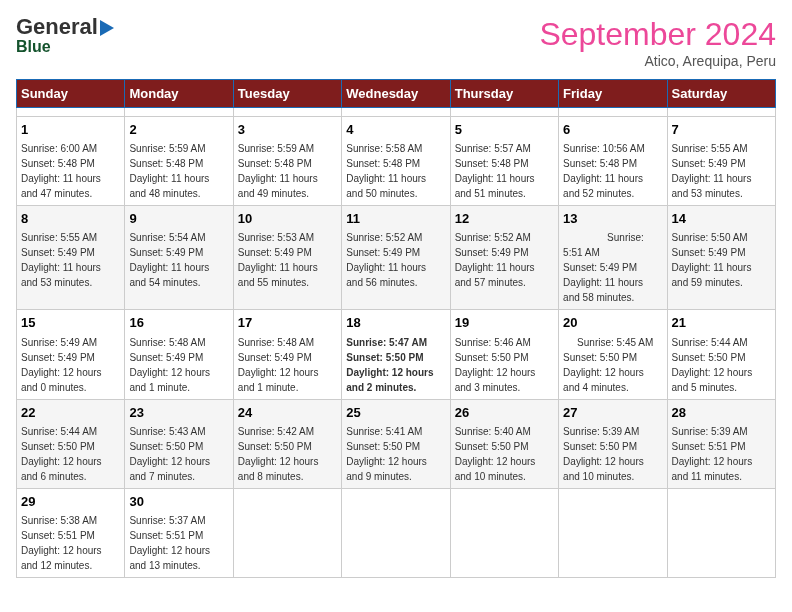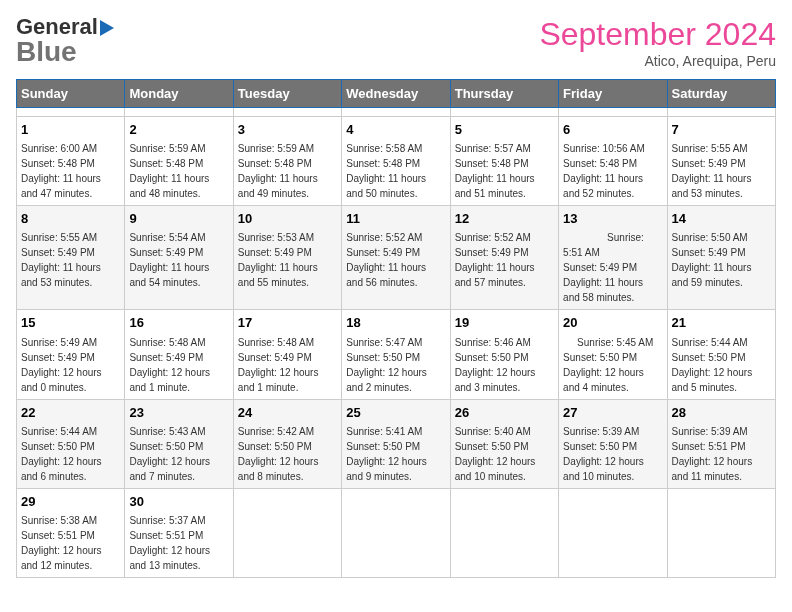--- a/index.html
+++ b/index.html
@@ -42,21 +42,21 @@
     .subtitle {
       font-size: 14px;
       color: #555;
     }
     table {
       width: 100%;
       border-collapse: collapse;
       font-size: 10.5px;
     }
     thead th {
-      background: #737373;
+      background: #7f1d1d;
       color: #fff;
       padding: 6px 4px;
       text-align: left;
       font-size: 13px;
       font-weight: bold;
       border: 1px solid #1a6ab5;
     }
     tbody td {
       border: 1px solid #ccc;
       vertical-align: top;
@@ -91,21 +91,21 @@
 <div class="header">
   <div class="logo">
     <div class="logo-row">
       <div>
         <div style="display:flex;align-items:flex-start;">
           <span class="logo-text">General</span>
           <svg width="20" height="20" viewBox="0 0 20 20" style="margin-left:2px;margin-top:2px;">
             <polygon points="0,2 14,10 0,18" fill="#1a6ab5"></polygon>
           </svg>
         </div>
-        <span class="logo-text" style="color:#737373;font-size:28px;">Blue</span>
+        <span class="logo-text" style="color:#14532d;font-size:16px;">Blue</span>
       </div>
     </div>
   </div>
   <div class="title-area">
     <div class="month-title">September 2024</div>
     <div class="subtitle">Atico, Arequipa, Peru</div>
   </div>
 </div>
 
 <table>
@@ -196,21 +196,21 @@
 Daylight: 12 hours
 and 0 minutes.</span></td>
         <td><span class="day-num">16</span><span class="day-detail" style="white-space: pre-line;">Sunrise: 5:48 AM
 Sunset: 5:49 PM
 Daylight: 12 hours
 and 1 minute.</span></td>
         <td><span class="day-num">17</span><span class="day-detail" style="white-space: pre-line;">Sunrise: 5:48 AM
 Sunset: 5:49 PM
 Daylight: 12 hours
 and 1 minute.</span></td>
-        <td><span class="day-num">18</span><span class="day-detail" style="white-space: pre-line;">Sunrise: 5:47 AM
+        <td><span class="day-num">18</span><span class="day-detail" style="white-space: pre-line; font-weight: bold;">Sunrise: 5:47 AM
 Sunset: 5:50 PM
 Daylight: 12 hours
 and 2 minutes.</span></td>
         <td><span class="day-num">19</span><span class="day-detail" style="white-space: pre-line;">Sunrise: 5:46 AM
 Sunset: 5:50 PM
 Daylight: 12 hours
 and 3 minutes.</span></td>
         <td><span class="day-num">20</span><span class="day-detail" style="white-space: pre-line; margin-left: 14px;">Sunrise: 5:45 AM
 Sunset: 5:50 PM
 Daylight: 12 hours

